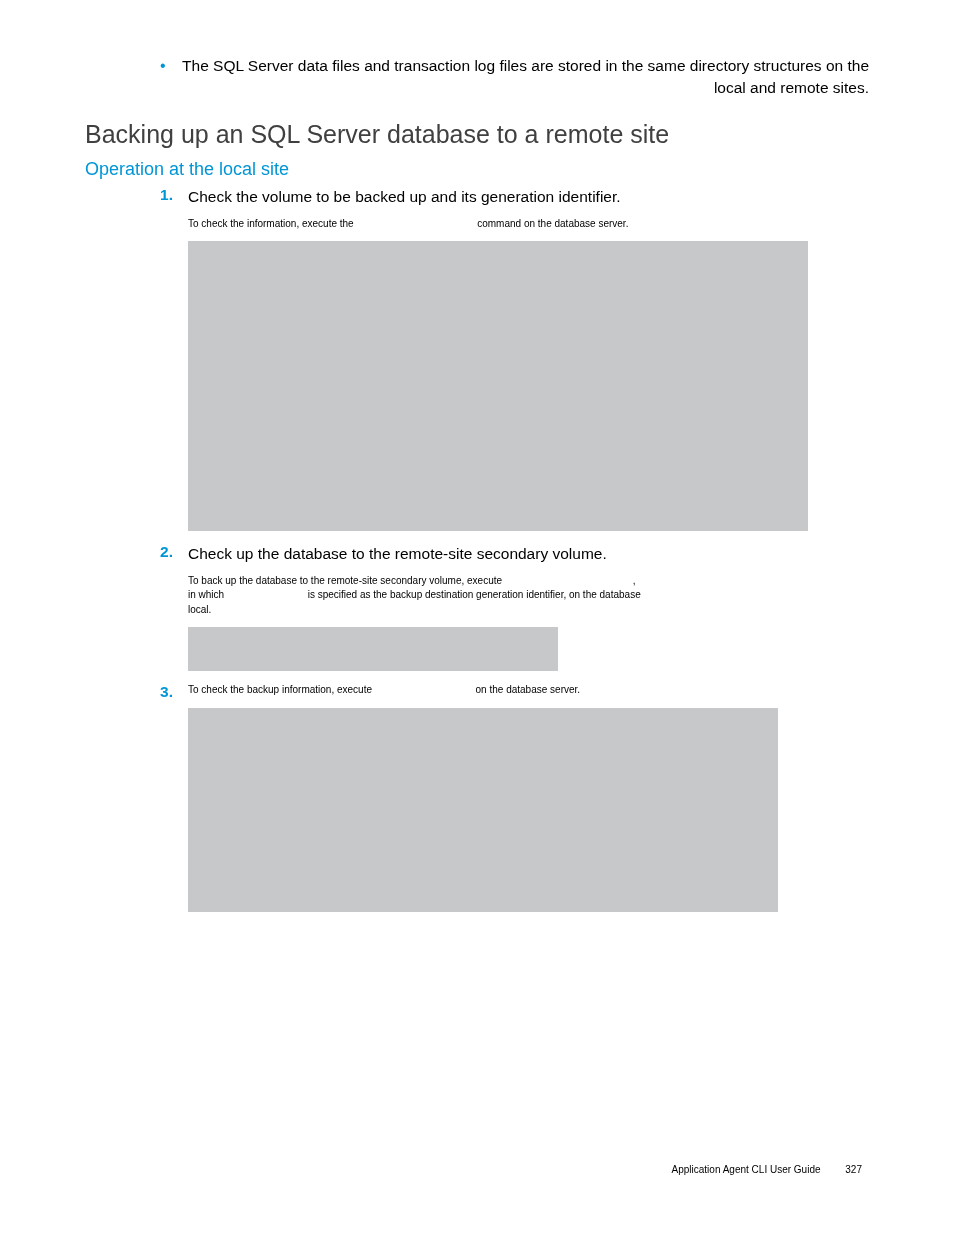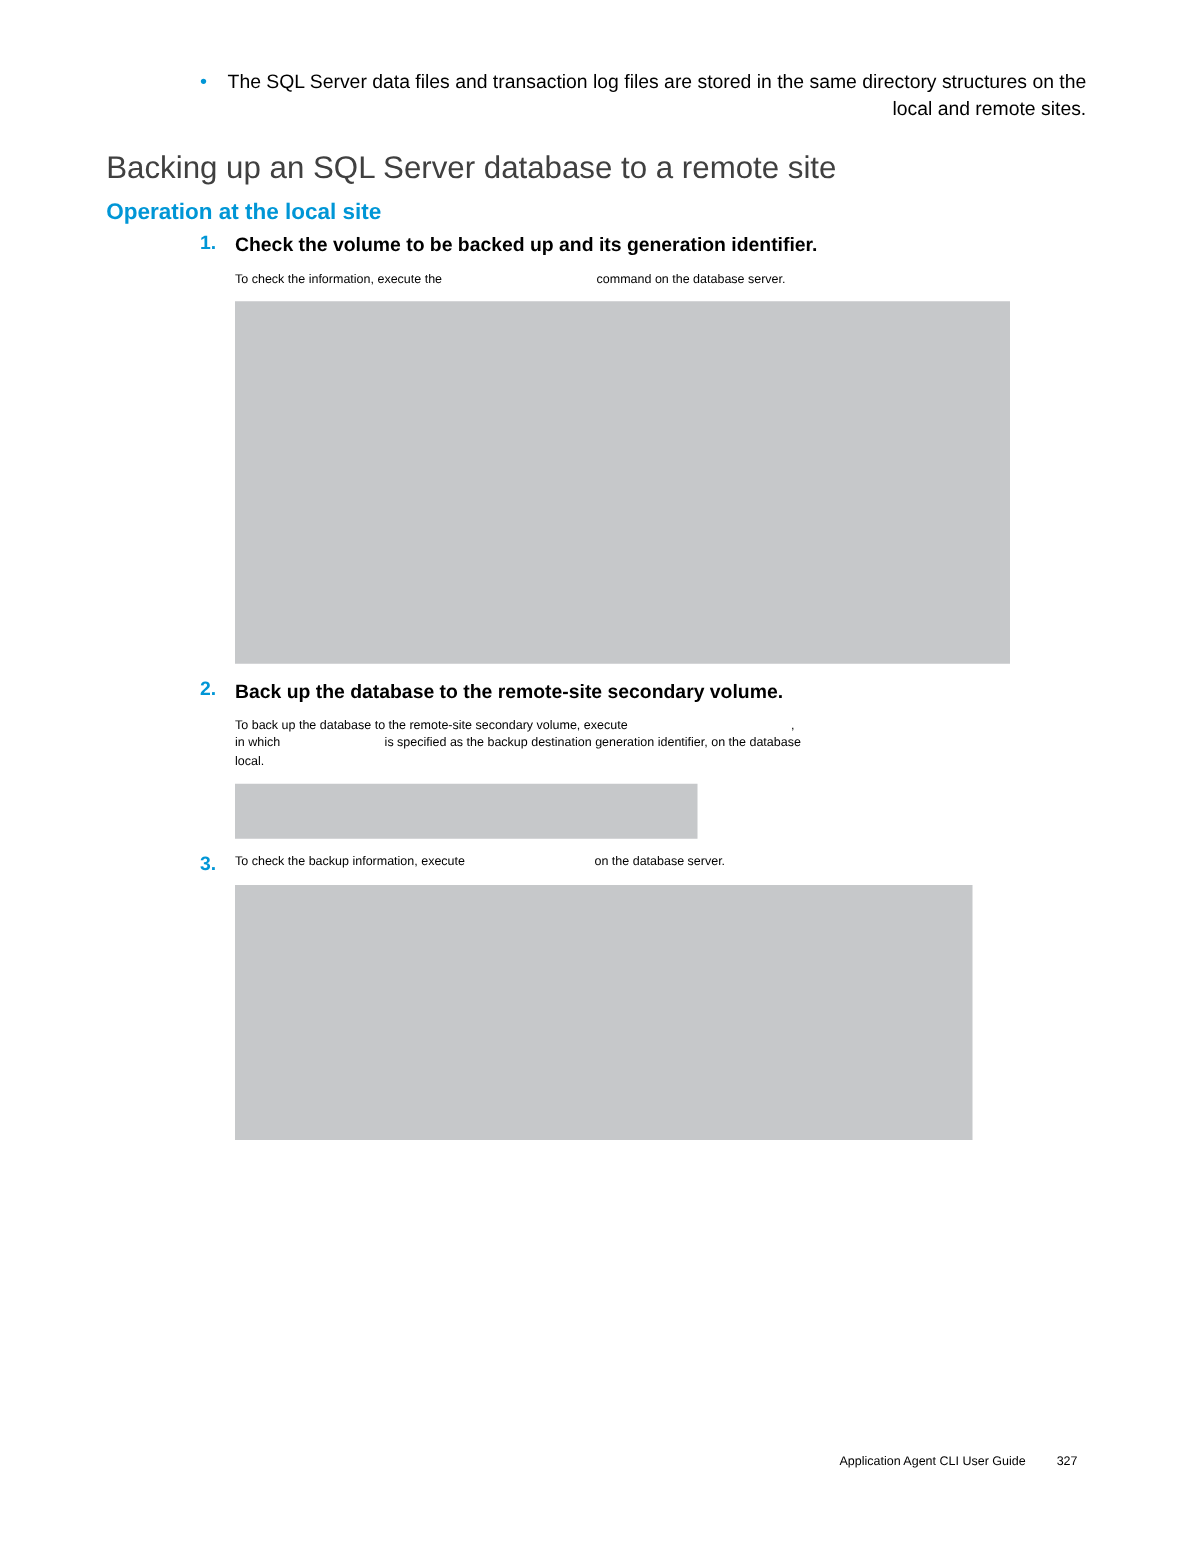--- a/index.html
+++ b/index.html
@@ -47,21 +47,21 @@
     letter-spacing: 0px;
   }
   .section-intro {
     margin: 0 0 30px 75px;
     font-size: 15.5px;
     line-height: 1.4;
   }
   h3.subsection-heading {
     color: #0096d6;
     font-size: 18px;
-    font-weight: 700;
+    font-weight: 400;
     margin: 0 0 6px 0;
   }
   .numbered-list {
     list-style: none;
     margin: 0;
     padding: 0 0 0 75px;
     counter-reset: step;
   }
   .numbered-list > li {
     counter-increment: step;
@@ -75,21 +75,20 @@
     left: 0;
     top: 0;
     color: #0096d6;
     font-weight: bold;
     font-size: 15.5px;
   }
   .step-title {
     font-size: 15.5px;
     line-height: 1.45;
     margin: 0 0 8px 0;
-    font-weight: bold;
   }
   .step-body {
     font-size: 10px;
     line-height: 1.45;
     margin: 0 0 10px 0;
   }
   .codeblock {
     background: #c6c8ca;
     height: 290px;
     margin: 4px 0 12px 0;
@@ -133,21 +132,21 @@
 
     <li>
       <p class="step-title">Check the volume to be backed up and its generation identifier.</p>
       <p class="step-body">
         <span>To check the information, execute the </span><span class="gap" style="width:118px;"></span><span> command on the database server.</span>
       </p>
       <div class="codeblock" style="width:620px;"></div>
     </li>
 
     <li>
-      <p class="step-title">Back up the database to the remote-site secondary volume.</p>
+      <p class="step-title">Check up the database to the remote-site secondary volume.</p>
       <p class="step-body">
         <span>To back up the database to the remote-site secondary volume, execute </span><span class="gap" style="width:128px;"></span><span>,</span><br>
         <span>in which </span><span class="gap" style="width:78px;"></span><span> is specified as the backup destination generation identifier, on the database</span><br>
         <span>local.</span>
       </p>
       <div class="codeblock small"></div>
     </li>
 
     <li>
       <p class="step-body">

